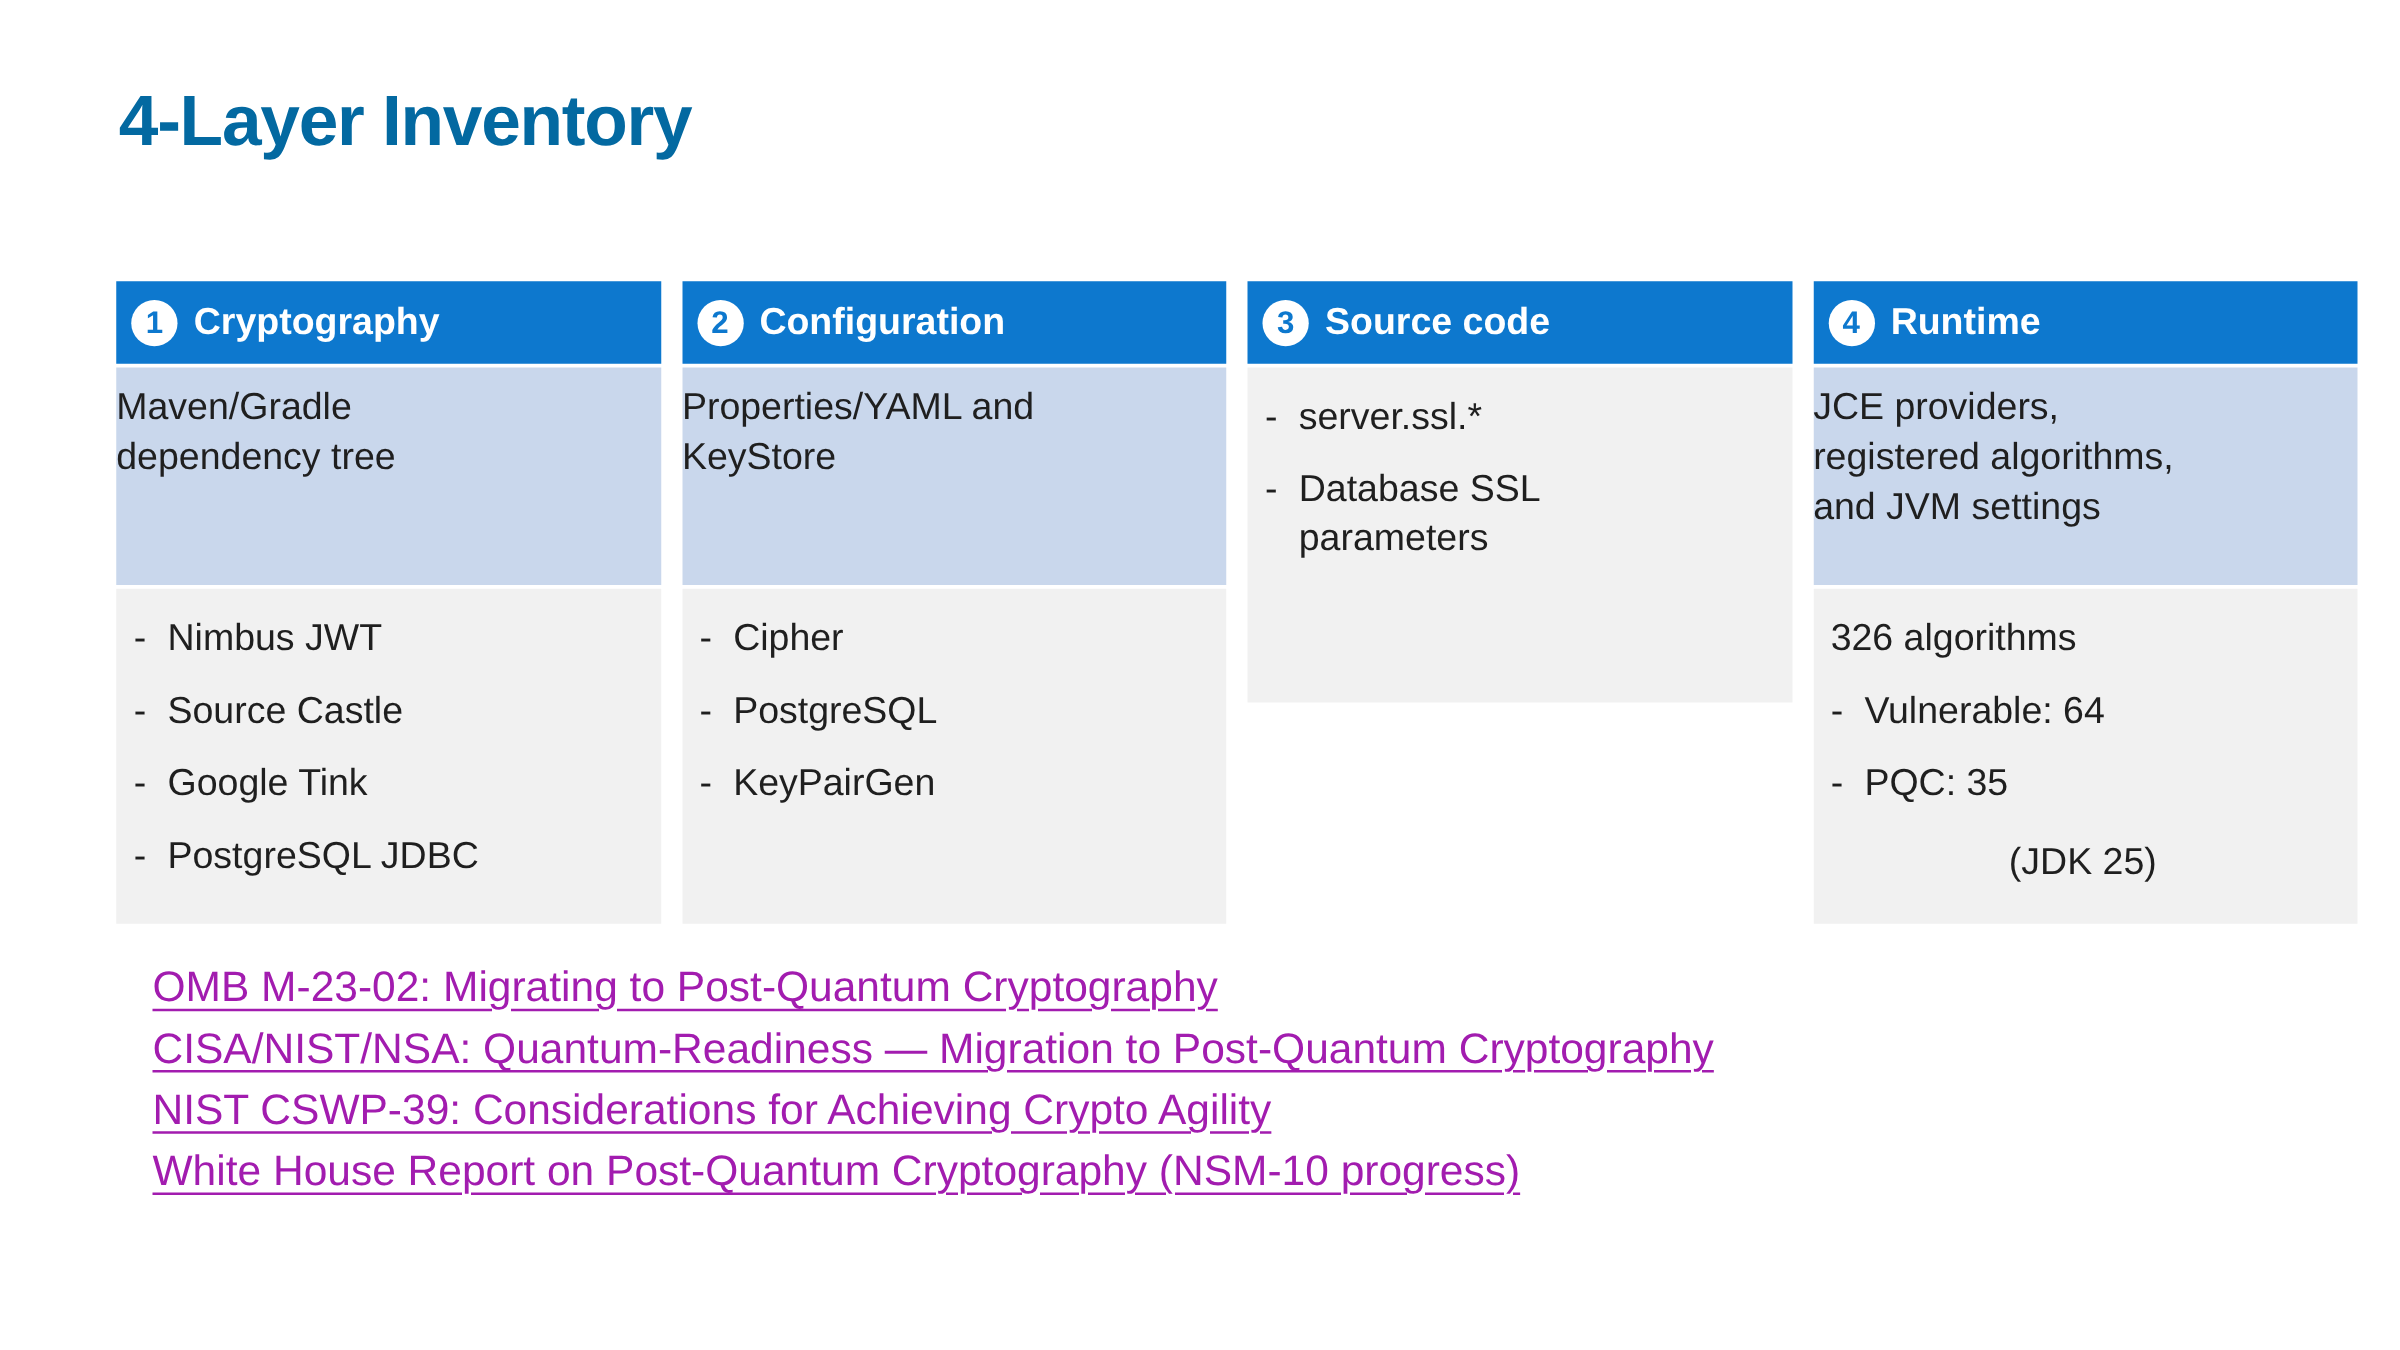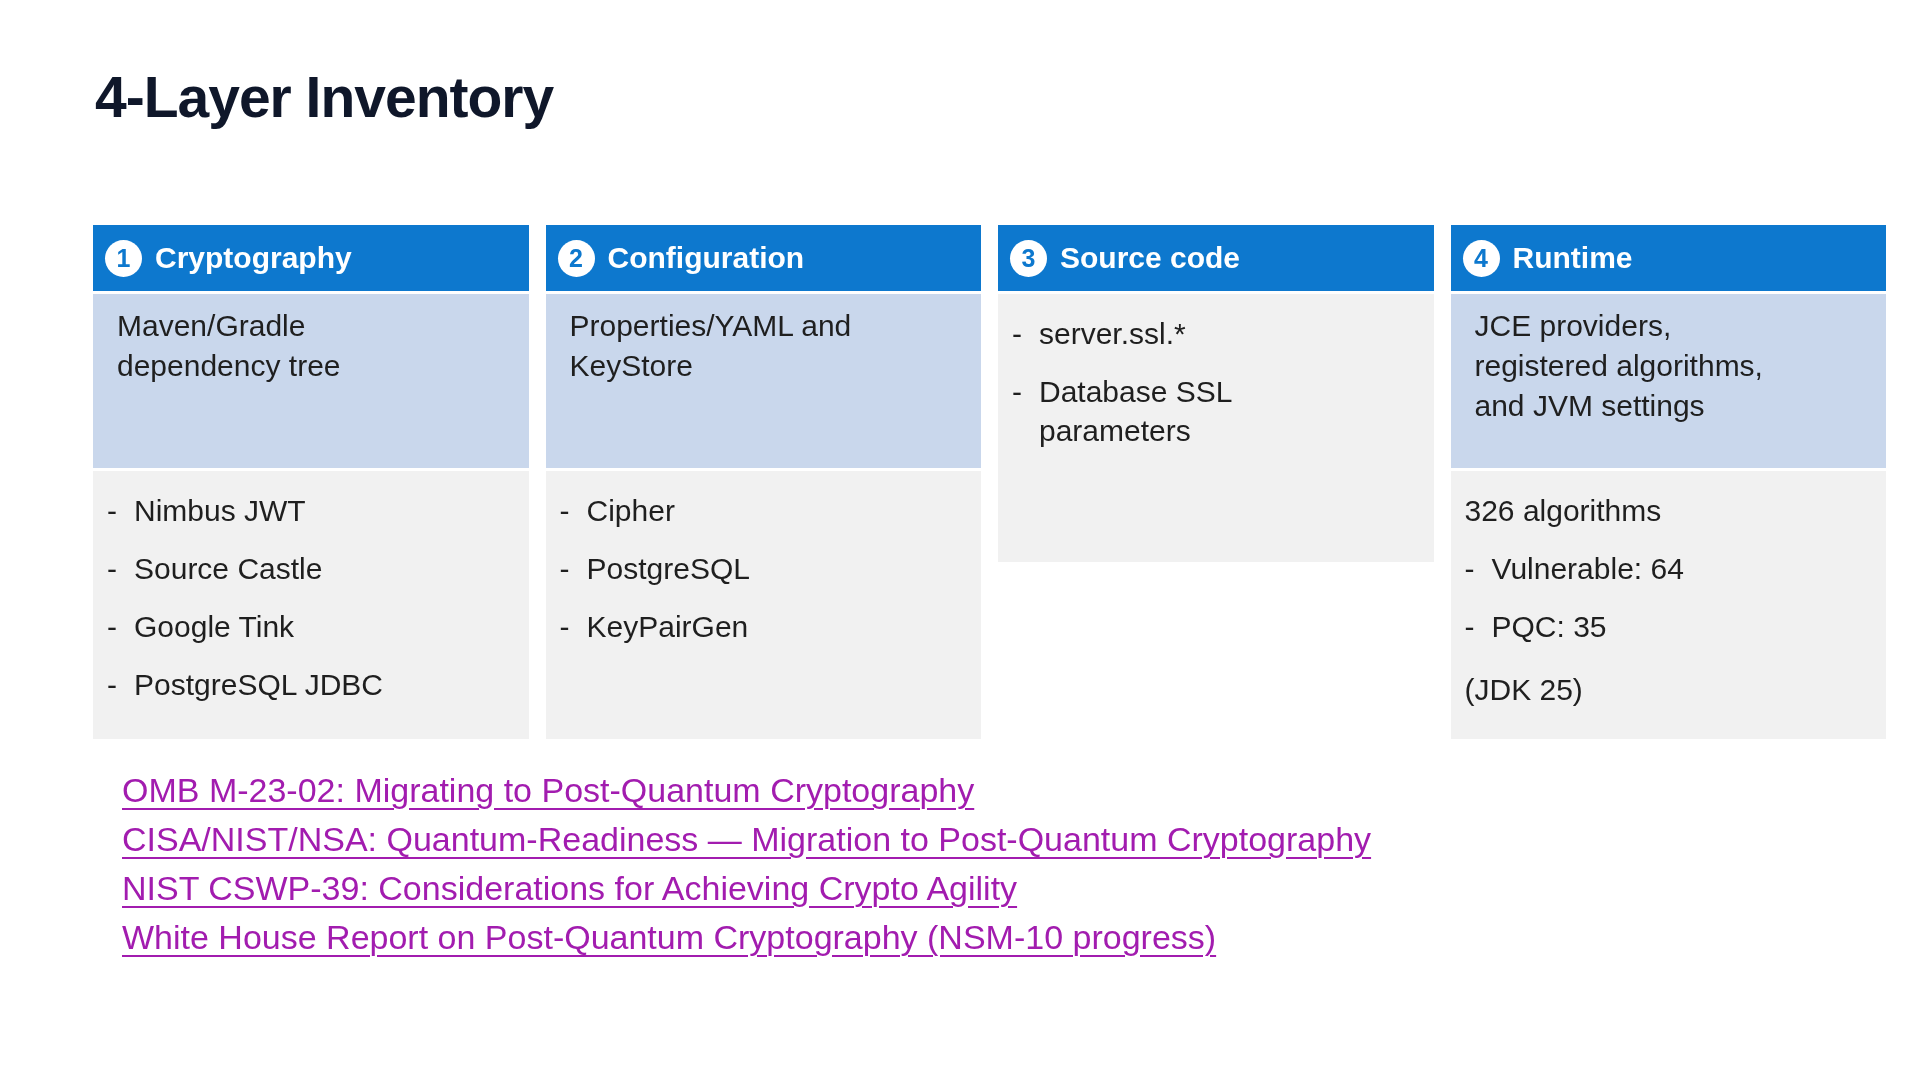--- a/index.html
+++ b/index.html
@@ -5,21 +5,21 @@
   html,body{margin:0;padding:0;}
   body{
     width:1920px;height:1080px;
     background:#ffffff;
     font-family:"Liberation Sans", sans-serif;
     position:relative;overflow:hidden;
     color:#1f1f1f;
   }
   .slide-title{
     position:absolute;left:95px;top:64px;
-    font-size:57px;font-weight:bold;color:#0f172a;
+    font-size:57px;font-weight:bold;color:#0369a1;
     letter-spacing:-1px;
   }
   .layer-table{
     position:absolute;left:93px;top:225px;width:1793px;
     display:flex;gap:17px;
   }
   .layer-col{flex:1 1 0;min-width:0;}
   .col-header{
     height:66px;background:#0D78CE;color:#ffffff;
     font-size:30px;font-weight:bold;
@@ -30,33 +30,33 @@
   .num-badge{
     width:37px;height:37px;border-radius:50%;
     background:#ffffff;color:#0D78CE;
     font-size:25px;font-weight:bold;
     display:flex;align-items:center;justify-content:center;
     flex:none;
   }
   .col-summary{
     height:174px;background:#C9D7EC;
     font-size:30px;line-height:40px;
-    padding:12px 24px;box-sizing:border-box;
+    padding:12px 0;box-sizing:border-box;
     margin-bottom:3px;
     white-space:pre-line;
   }
   .col-list{
     height:268px;background:#F1F1F1;
     font-size:30px;line-height:39px;
     padding:20px 14px;box-sizing:border-box;
   }
   .list-item{display:flex;margin-bottom:19px;}
   .list-item .dash{flex:none;width:27px;}
   .list-item .txt{white-space:pre-line;}
-  .right-note{text-align:left;padding-right:4px;margin-top:24px;}
+  .right-note{text-align:center;padding-right:4px;margin-top:24px;}
   .reference-links{
     position:absolute;left:122px;top:766px;
     font-size:34px;line-height:49px;color:#a21caf;
   }
   .reference-links a{
     color:inherit;
     text-decoration:underline;
     text-decoration-thickness:2px;
     text-underline-offset:6px;
     display:table;

